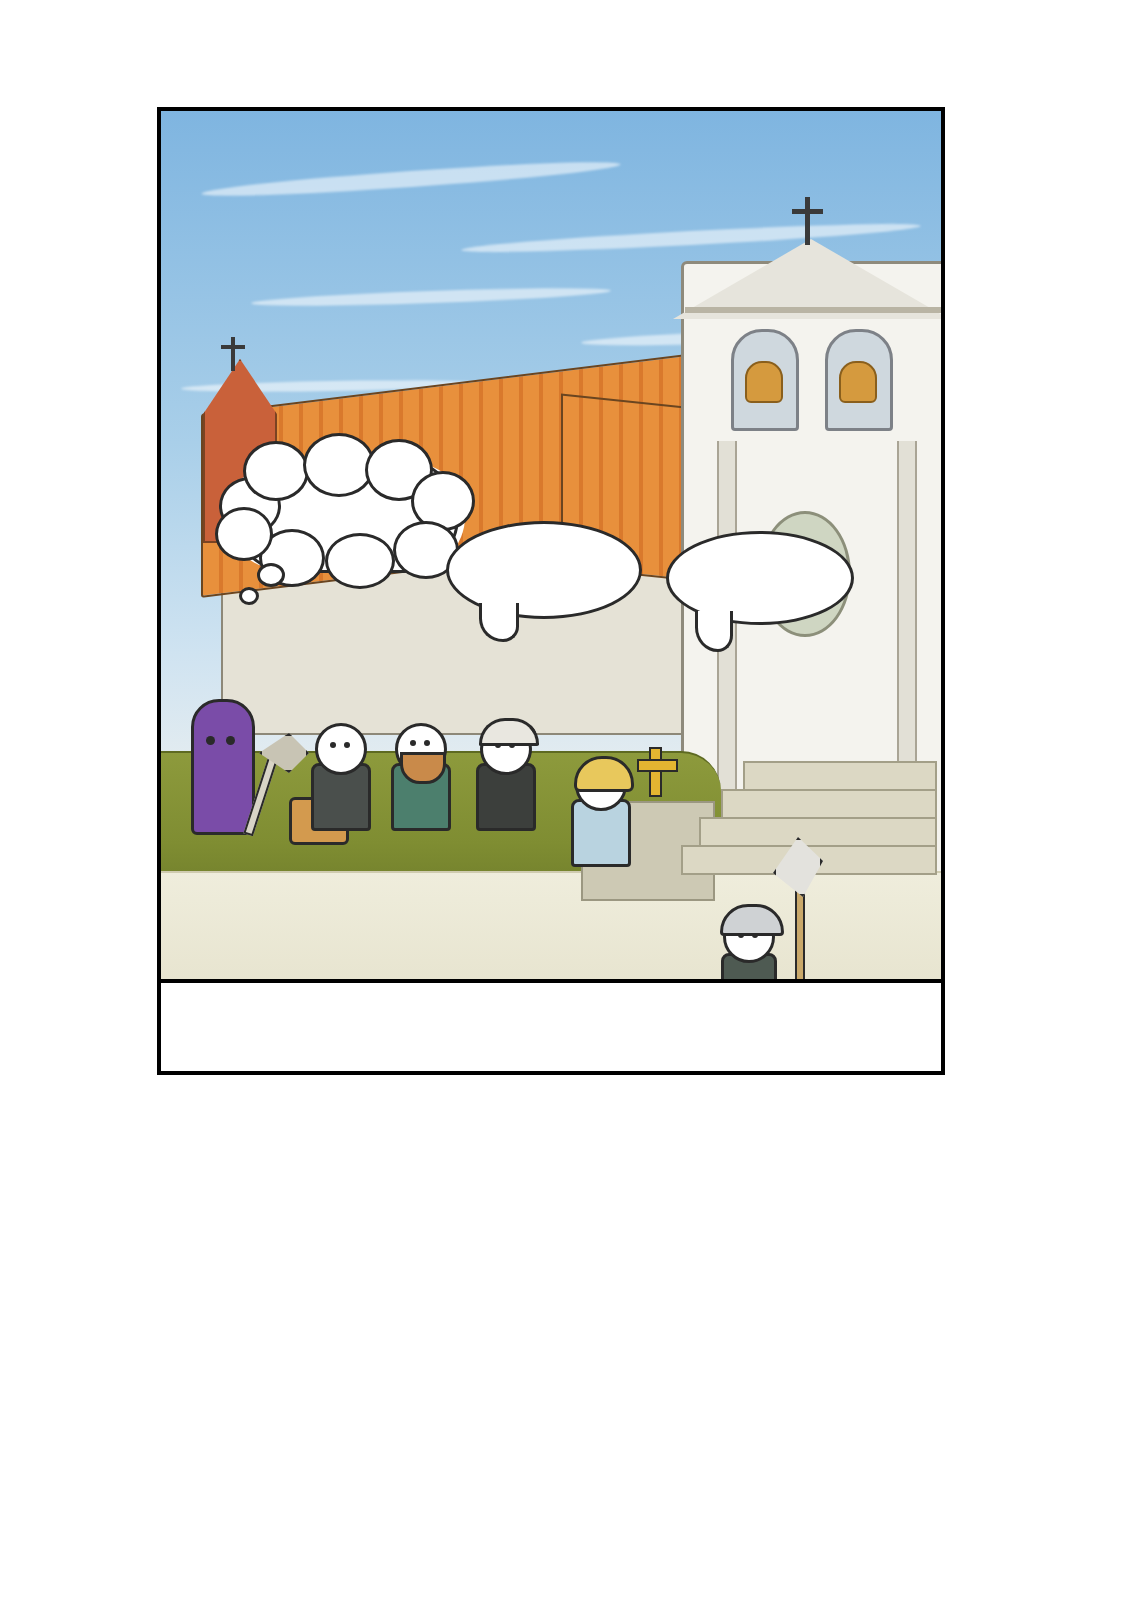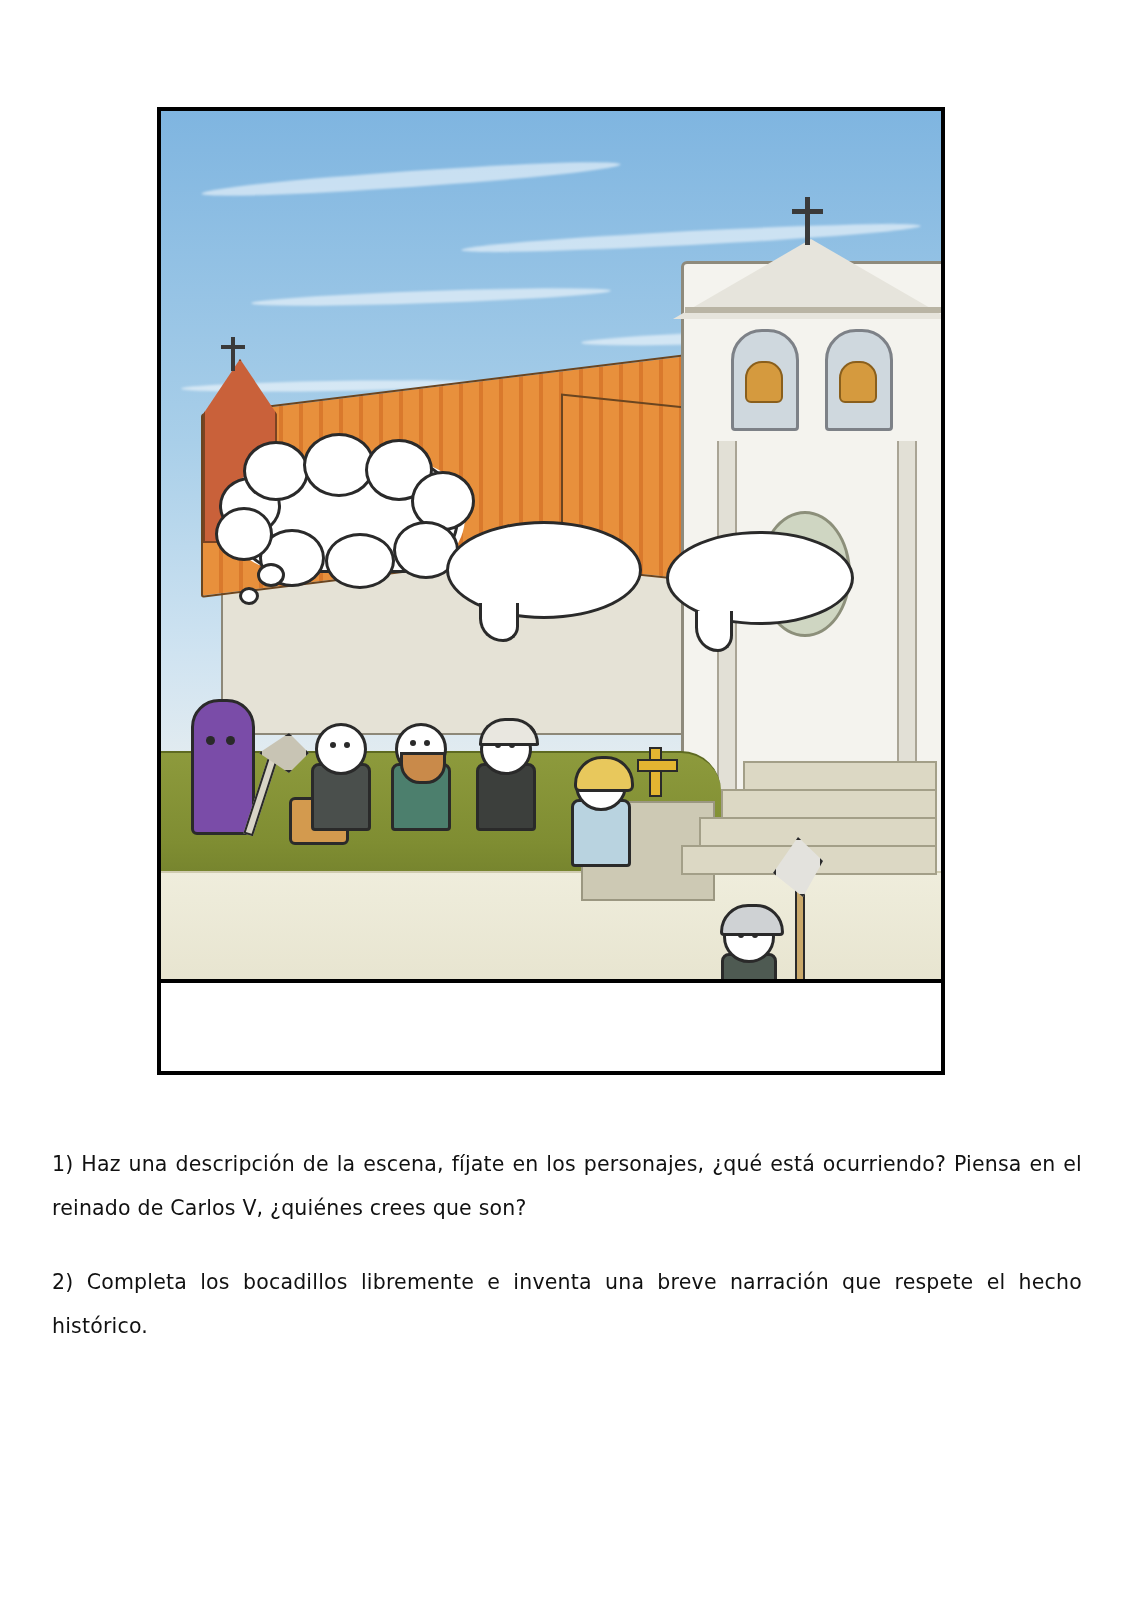--- a/index.html
+++ b/index.html
@@ -556,17 +556,15 @@
 
       <div class="balloon balloon-oval2"></div>
       <div class="balloon" style="left:534px; top:500px; width:32px; height:38px; border-radius:0 0 40% 60%; border-top:none;"></div>
 
     </div>
 
     <div class="caption-box"></div>
   </div>
 
   <div class="questions">
-    <p class="q q1">1) Haz una descripción de la escena, fíjate en los personajes, ¿qué está ocurriendo? Piensa en el reinado de Carlos V, ¿quiénes crees que son?</p>
-    <p class="q q2">2) Completa los bocadillos libremente e inventa una breve narración que respete el hecho histórico.</p>
   </div>
 
 </div>
 
 </body></html>

